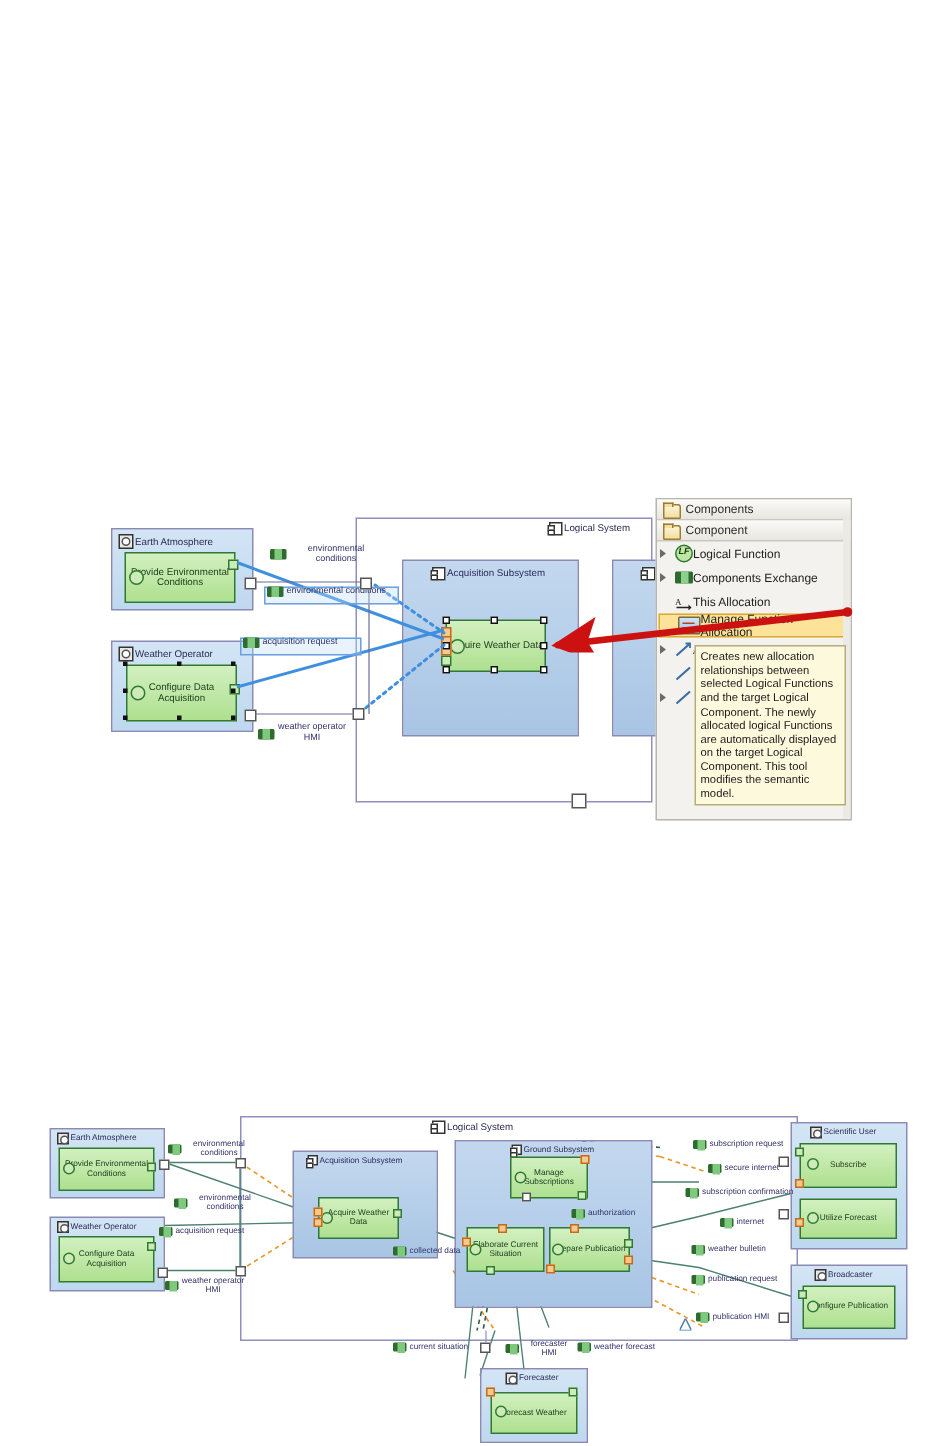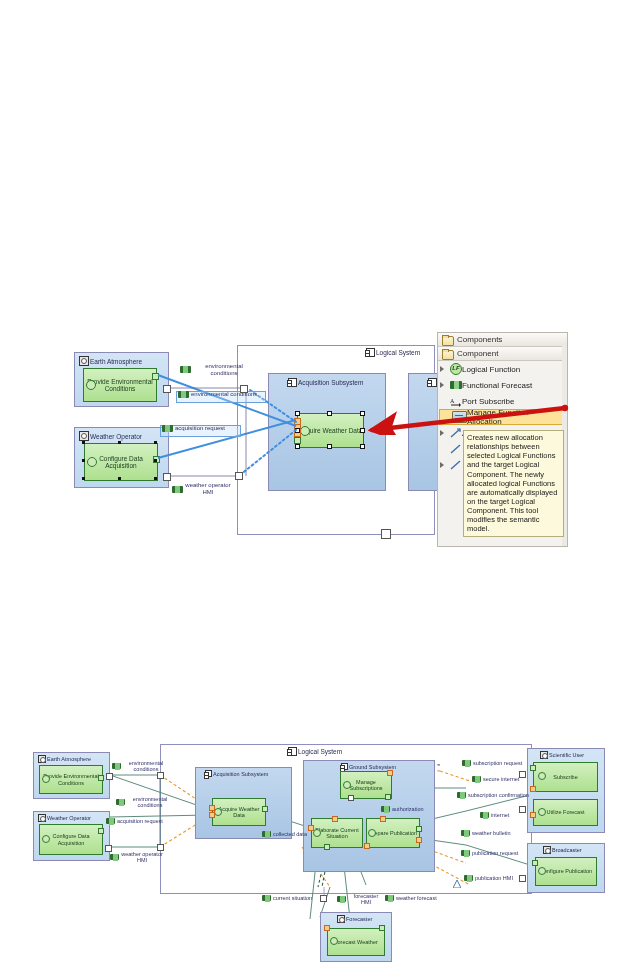--- a/index.html
+++ b/index.html
@@ -212,32 +212,32 @@
 
   <div class="pal-item">
     <span class="arrowtip"></span>
     <span class="pi pi-lf">LF</span>
     <span>Logical Function</span>
   </div>
 
   <div class="pal-item">
     <span class="arrowtip"></span>
     <span class="pi pi-fe"></span>
-    <span>Functional Forecast</span>
+    <span>Components Exchange</span>
   </div>
 
   <div class="pal-item">
     <span class="pi pi-pa">
       <svg width="12" height="10" viewBox="0 0 12 10">
           <text x="0" y="6" font-size="6" fill="#222" font-family="Liberation Serif, serif">A</text>
           <line x1="1" y1="8" x2="10" y2="8" stroke="#222" stroke-width="1"></line>
           <path d="M9 6 L11 8 L9 10 Z" fill="#222"></path>
         </svg>
     </span>
-    <span>Port Subscribe</span>
+    <span>This Allocation</span>
   </div>
 
   <div class="pal-item sel" style="margin:0 1px;">
     <span class="pi pi-mfa"></span>
     <span>Manage Function Allocation</span>
   </div>
 
   <div class="pal-item">
     <span class="arrowtip"></span>
     <span class="pi pi-aaf">

